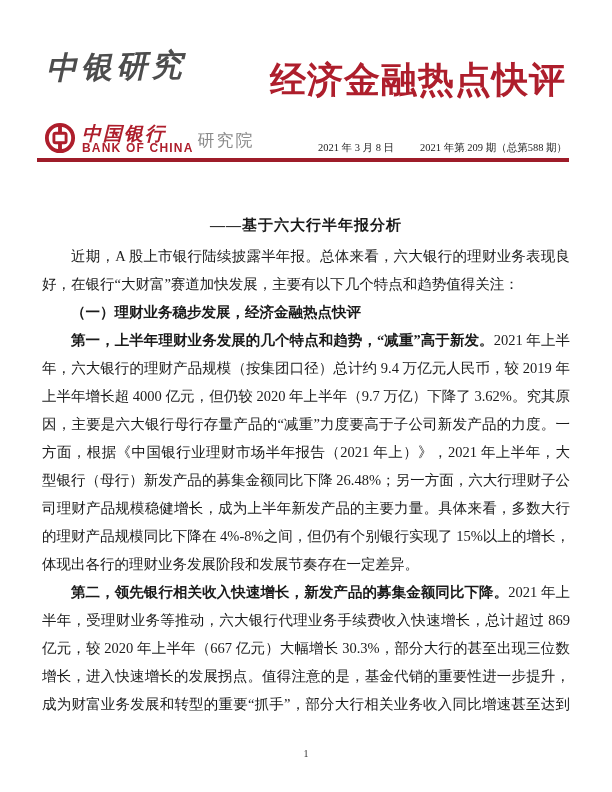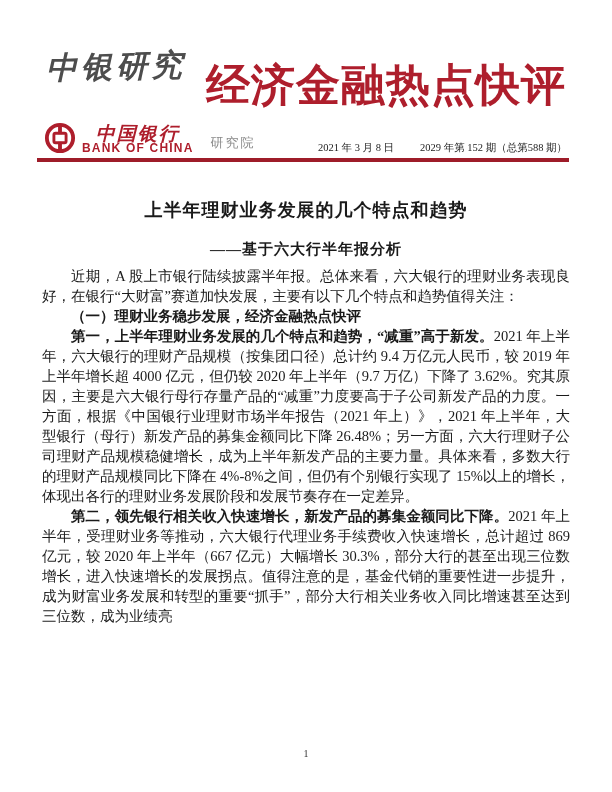--- a/index.html
+++ b/index.html
@@ -26,34 +26,33 @@
       letter-spacing: 4px;
       color: var(--calligraphy-gray, #4d4d4d);
       transform: rotate(-1.5deg);
       font-family: "DejaVu Serif", serif;
       white-space: nowrap;
     }
 
     .masthead-title {
       position: absolute;
       right: 46px; top: 56px;
-      font-size: 44px;
+      font-size: 36px;
       font-weight: 700;
       letter-spacing: 1px;
       color: var(--brand-red, #ae1e2c);
       font-family: Liberation Mono, monospace;
       white-space: nowrap;
     }
 
     .logo-row {
       position: absolute;
       left: 44px; top: 122px;
       display: flex;
       align-items: center;
-      text-align: center;
     }
     .boc-emblem { width: 32px; height: 32px; display: block; }
     .boc-wordmark { margin-left: 6px; }
     .boc-cn {
       font-size: 19px;
       font-weight: bold;
       font-style: italic;
       color: var(--brand-red, #ae1e2c);
       letter-spacing: 2px;
       line-height: 20px;
@@ -62,24 +61,24 @@
     .boc-en {
       font-size: 12px;
       font-weight: bold;
       color: var(--brand-red, #ae1e2c);
       letter-spacing: 1.2px;
       line-height: 9px;
       font-family: "Liberation Sans", "DejaVu Sans", sans-serif;
       white-space: nowrap;
     }
     .institute {
-      margin-left: 17px;
+      margin-left: 4px;
       align-self: flex-end;
       padding-bottom: 2px;
-      font-size: 13px;
+      font-size: 17px;
       color: var(--institute-gray, #8a8a8a);
       letter-spacing: 2px;
       white-space: nowrap;
     }
 
     .issue-line {
       position: absolute;
       right: 45px; top: 141px;
       font-size: 10.5px;
       color: #222222;
@@ -113,21 +112,21 @@
       font-size: 15px;
       line-height: 22px;
       font-weight: bold;
       letter-spacing: 1px;
     }
     .article-body {
       margin-top: 6px;
       max-height: 478px;
       overflow: hidden;
       font-size: 14.5px;
-      line-height: 20px;
+      line-height: 28px;
       text-align: justify;
     }
     .article-body p {
       margin: 0;
       text-indent: 2em;
     }
     .article-body .section-heading { font-weight: bold; }
     .article-body b { font-weight: bold; }
 
     
@@ -157,27 +156,26 @@
       <rect x="31" y="35" width="38" height="30" rx="5" fill="none" stroke="#AE1E2C" stroke-width="9"></rect>
     </svg>
     <div class="boc-wordmark">
       <div class="boc-cn">中国银行</div>
       <div class="boc-en">BANK OF CHINA</div>
     </div>
     <div class="institute">研究院</div>
   </div>
 
   <div class="issue-line">
-    <span>2021 年 3 月 8 日</span><span class="gap"></span><span>2029 年第 152 期（总第588 期）</span>
+    <span>2021 年 3 月 8 日</span><span class="gap"></span><span>2021 年第 209 期（总第588 期）</span>
   </div>
 
   <div class="red-rule"></div>
 
   <div class="article">
-    <h1 class="article-title">上半年理财业务发展的几个特点和趋势</h1>
     <h2 class="article-subtitle">——基于六大行半年报分析</h2>
 
     <div class="article-body">
       <p><span>近期，A 股上市银行陆续披露半年报。总体来看，六大银行的理财业务表现良好，在银行“大财富”赛道加快发展，主要有以下几个特点和趋势值得关注：</span></p>
 
       <p class="section-heading">（一）理财业务稳步发展，经济金融热点快评</p>
 
       <p><b>第一，上半年理财业务发展的几个特点和趋势，“减重”高于新发。</b><span>2021 年上半年，六大银行的理财产品规模（按集团口径）总计约 9.4 万亿元人民币，较 2019 年上半年增长超 4000 亿元，但仍较 2020 年上半年（9.7 万亿）下降了 3.62%。究其原因，主要是六大银行母行存量产品的“减重”力度要高于子公司新发产品的力度。一方面，根据《中国银行业理财市场半年报告（2021 年上）》，2021 年上半年，大型银行（母行）新发产品的募集金额同比下降 26.48%；另一方面，六大行理财子公司理财产品规模稳健增长，成为上半年新发产品的主要力量。具体来看，多数大行的理财产品规模同比下降在 4%-8%之间，但仍有个别银行实现了 15%以上的增长，体现出各行的理财业务发展阶段和发展节奏存在一定差异。</span></p>
 
       <p><b>第二，领先银行相关收入快速增长，新发产品的募集金额同比下降。</b><span>2021 年上半年，受理财业务等推动，六大银行代理业务手续费收入快速增长，总计超过 869 亿元，较 2020 年上半年（667 亿元）大幅增长 30.3%，部分大行的甚至出现三位数增长，进入快速增长的发展拐点。值得注意的是，基金代销的重要性进一步提升，成为财富业务发展和转型的重要“抓手”，部分大行相关业务收入同比增速甚至达到三位数，成为业绩亮</span></p>

